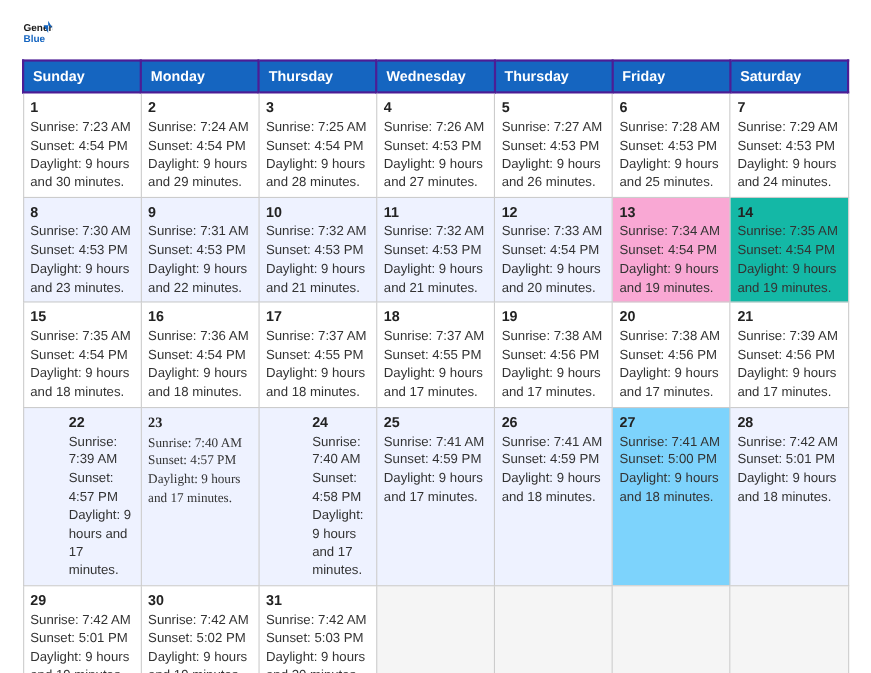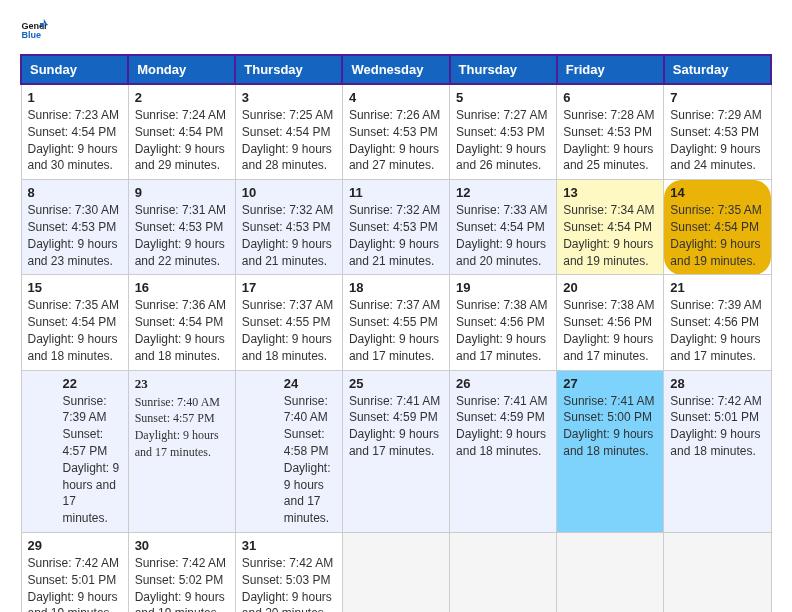--- a/index.html
+++ b/index.html
@@ -117,22 +117,22 @@
         <td><span class="day-num">5</span><span class="day-info">Sunrise: 7:27 AM<br>Sunset: 4:53 PM<br>Daylight: 9 hours and 26 minutes.</span></td>
         <td><span class="day-num">6</span><span class="day-info">Sunrise: 7:28 AM<br>Sunset: 4:53 PM<br>Daylight: 9 hours and 25 minutes.</span></td>
         <td><span class="day-num">7</span><span class="day-info">Sunrise: 7:29 AM<br>Sunset: 4:53 PM<br>Daylight: 9 hours and 24 minutes.</span></td>
       </tr>
       <tr>
         <td style="background: rgb(238, 242, 255);"><span class="day-num">8</span><span class="day-info">Sunrise: 7:30 AM<br>Sunset: 4:53 PM<br>Daylight: 9 hours and 23 minutes.</span></td>
         <td style="background: rgb(238, 242, 255);"><span class="day-num">9</span><span class="day-info">Sunrise: 7:31 AM<br>Sunset: 4:53 PM<br>Daylight: 9 hours and 22 minutes.</span></td>
         <td style="background: rgb(238, 242, 255);"><span class="day-num">10</span><span class="day-info">Sunrise: 7:32 AM<br>Sunset: 4:53 PM<br>Daylight: 9 hours and 21 minutes.</span></td>
         <td style="background: rgb(238, 242, 255);"><span class="day-num">11</span><span class="day-info">Sunrise: 7:32 AM<br>Sunset: 4:53 PM<br>Daylight: 9 hours and 21 minutes.</span></td>
         <td style="background: rgb(238, 242, 255);"><span class="day-num">12</span><span class="day-info">Sunrise: 7:33 AM<br>Sunset: 4:54 PM<br>Daylight: 9 hours and 20 minutes.</span></td>
-        <td style="background: #fef9c3;"><span class="day-num">13</span><span class="day-info">Sunrise: 7:34 AM<br>Sunset: 4:54 PM<br>Daylight: 9 hours and 19 minutes.</span></td>
-        <td style="background: #eab308; border-radius: 18px;"><span class="day-num">14</span><span class="day-info">Sunrise: 7:35 AM<br>Sunset: 4:54 PM<br>Daylight: 9 hours and 19 minutes.</span></td>
+        <td style="background: #f9a8d4;"><span class="day-num">13</span><span class="day-info">Sunrise: 7:34 AM<br>Sunset: 4:54 PM<br>Daylight: 9 hours and 19 minutes.</span></td>
+        <td style="background: #14b8a6;"><span class="day-num">14</span><span class="day-info">Sunrise: 7:35 AM<br>Sunset: 4:54 PM<br>Daylight: 9 hours and 19 minutes.</span></td>
       </tr>
       <tr>
         <td><span class="day-num">15</span><span class="day-info">Sunrise: 7:35 AM<br>Sunset: 4:54 PM<br>Daylight: 9 hours and 18 minutes.</span></td>
         <td><span class="day-num">16</span><span class="day-info">Sunrise: 7:36 AM<br>Sunset: 4:54 PM<br>Daylight: 9 hours and 18 minutes.</span></td>
         <td><span class="day-num">17</span><span class="day-info">Sunrise: 7:37 AM<br>Sunset: 4:55 PM<br>Daylight: 9 hours and 18 minutes.</span></td>
         <td><span class="day-num">18</span><span class="day-info">Sunrise: 7:37 AM<br>Sunset: 4:55 PM<br>Daylight: 9 hours and 17 minutes.</span></td>
         <td><span class="day-num">19</span><span class="day-info">Sunrise: 7:38 AM<br>Sunset: 4:56 PM<br>Daylight: 9 hours and 17 minutes.</span></td>
         <td><span class="day-num">20</span><span class="day-info">Sunrise: 7:38 AM<br>Sunset: 4:56 PM<br>Daylight: 9 hours and 17 minutes.</span></td>
         <td><span class="day-num">21</span><span class="day-info">Sunrise: 7:39 AM<br>Sunset: 4:56 PM<br>Daylight: 9 hours and 17 minutes.</span></td>
       </tr>

